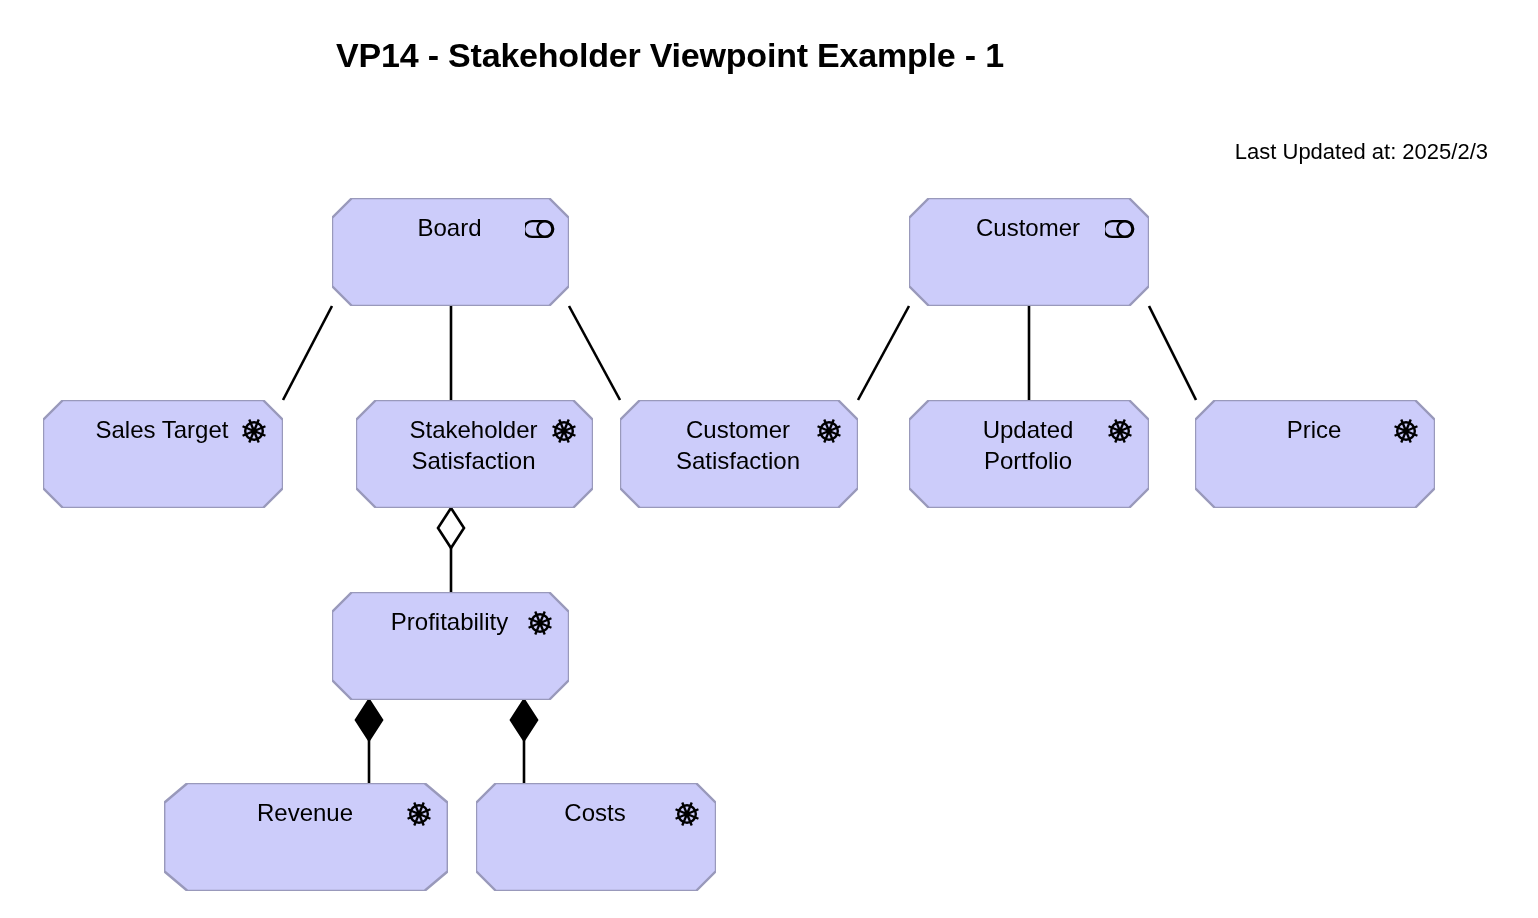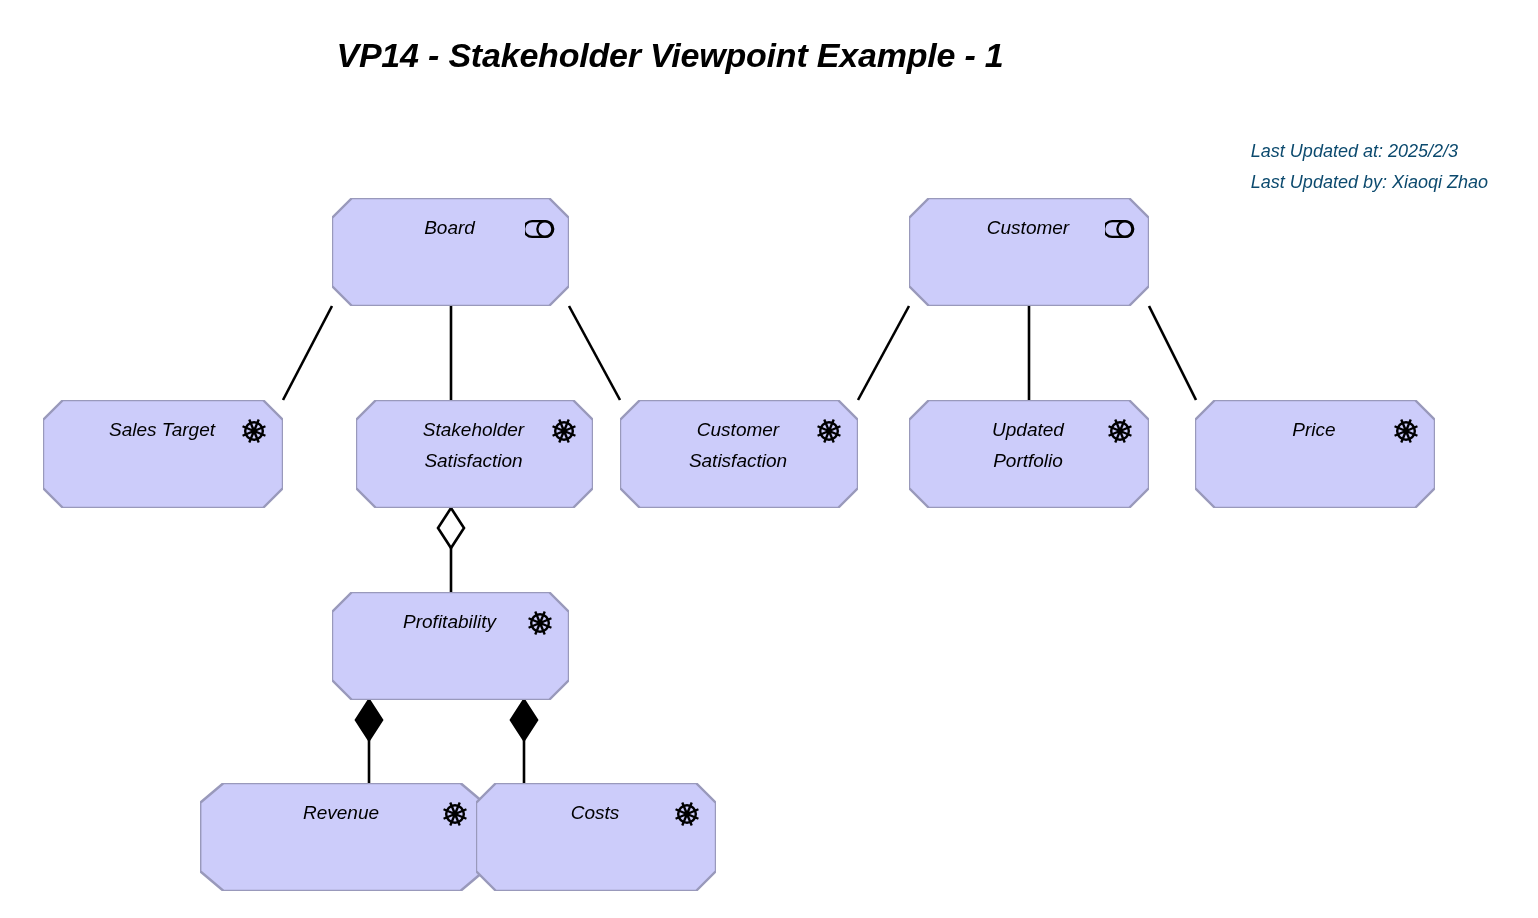--- a/index.html
+++ b/index.html
@@ -11,21 +11,20 @@
   body {
     font-family: "Liberation Sans", sans-serif;
     color: #000000;
   }
   #canvas {
     position: relative;
     width: 1538px;
     height: 918px;
     background: #ffffff;
     overflow: hidden;
-    font-style: italic;
   }
 
   
   #diagram-title {
     position: absolute;
     left: 0;
     top: 36px;
     width: 1340px;
     text-align: center;
     font-size: 34px;
@@ -33,24 +32,24 @@
     letter-spacing: -0.2px;
     color: #000000;
     white-space: pre;
   }
 
   
   #metadata {
     position: absolute;
     right: 50px;
     top: 136px;
-    text-align: left;
-    font-size: 18px;
+    text-align: center;
+    font-size: 22px;
     line-height: 31px;
-    color: #0c4a6e;
+    color: #000000;
   }
   #metadata div { white-space: pre; }
 
   
   #edges {
     position: absolute;
     left: 0; top: 0;
     width: 1538px;
     height: 918px;
     pointer-events: none;
@@ -67,21 +66,21 @@
     width: 100%;
     height: 100%;
     display: block;
   }
   .node-label {
     position: absolute;
     left: 0;
     top: 14px;
     width: 100%;
     text-align: center;
-    font-size: 19px;
+    font-size: 24px;
     line-height: 31px;
     color: #000000;
     white-space: pre-line;
     z-index: 2;
     padding-right: 2px;
     box-sizing: border-box;
   }
   .node-icon {
     position: absolute;
     right: 14px;
@@ -94,21 +93,20 @@
 </style>
 </head>
 <body>
 
 <div id="canvas">
 
   <div id="diagram-title">VP14 - Stakeholder Viewpoint Example - 1</div>
 
   <div id="metadata">
     <div>Last Updated at: 2025/2/3</div>
-    <div>Last Updated by: Xiaoqi Zhao</div>
   </div>
 
   <svg id="edges" viewBox="0 0 1538 918">
       <line x1="332" y1="306" x2="283" y2="400" stroke="#000000" stroke-width="2.6"></line>
       <line x1="451" y1="306" x2="451" y2="400" stroke="#000000" stroke-width="2.6"></line>
       <line x1="569" y1="306" x2="620" y2="400" stroke="#000000" stroke-width="2.6"></line>
       <line x1="909" y1="306" x2="858" y2="400" stroke="#000000" stroke-width="2.6"></line>
       <line x1="1029" y1="306" x2="1029" y2="400" stroke="#000000" stroke-width="2.6"></line>
       <line x1="1149" y1="306" x2="1196" y2="400" stroke="#000000" stroke-width="2.6"></line>
       <line x1="451" y1="528" x2="451" y2="592" stroke="#000000" stroke-width="2.6"></line>
@@ -260,21 +258,21 @@
             <line x1="14.61" y1="16.57" x2="3.80" y2="21.05" stroke="#000" stroke-width="2.5"></line>
             <line x1="14.61" y1="15.43" x2="3.80" y2="10.95" stroke="#000" stroke-width="2.5"></line>
             <line x1="15.43" y1="14.61" x2="10.95" y2="3.80" stroke="#000" stroke-width="2.5"></line>
             <line x1="16.57" y1="14.61" x2="21.05" y2="3.80" stroke="#000" stroke-width="2.5"></line>
             <line x1="17.39" y1="15.43" x2="28.20" y2="10.95" stroke="#000" stroke-width="2.5"></line>
     <circle cx="16" cy="16" r="9.4" fill="none" stroke="#000" stroke-width="2.6"></circle>
     <circle cx="16" cy="16" r="3.4" fill="#000"></circle>
   </svg>
     </div>
   </div>
-      <div class="node" style="left: 164px; top: 783px; width: 284px; height: 108px; margin-left: 36px;">
+      <div class="node" style="left: 164px; top: 783px; width: 284px; height: 108px;">
     <svg class="node-shape" viewBox="0 0 240 108" preserveAspectRatio="none">
       <polygon points="20,0 220,0 240,20 240,88 220,108 20,108 0,88 0,20" fill="#ccccfa" stroke="#9999bb" stroke-width="2.4"></polygon>
     </svg>
     <div class="node-label">Revenue</div>
     <div class="node-icon">
       <svg viewBox="0 0 32 32">
     <line x1="17.39" y1="16.57" x2="28.20" y2="21.05" stroke="#000" stroke-width="2.5"></line>
             <line x1="16.57" y1="17.39" x2="21.05" y2="28.20" stroke="#000" stroke-width="2.5"></line>
             <line x1="15.43" y1="17.39" x2="10.95" y2="28.20" stroke="#000" stroke-width="2.5"></line>
             <line x1="14.61" y1="16.57" x2="3.80" y2="21.05" stroke="#000" stroke-width="2.5"></line>

